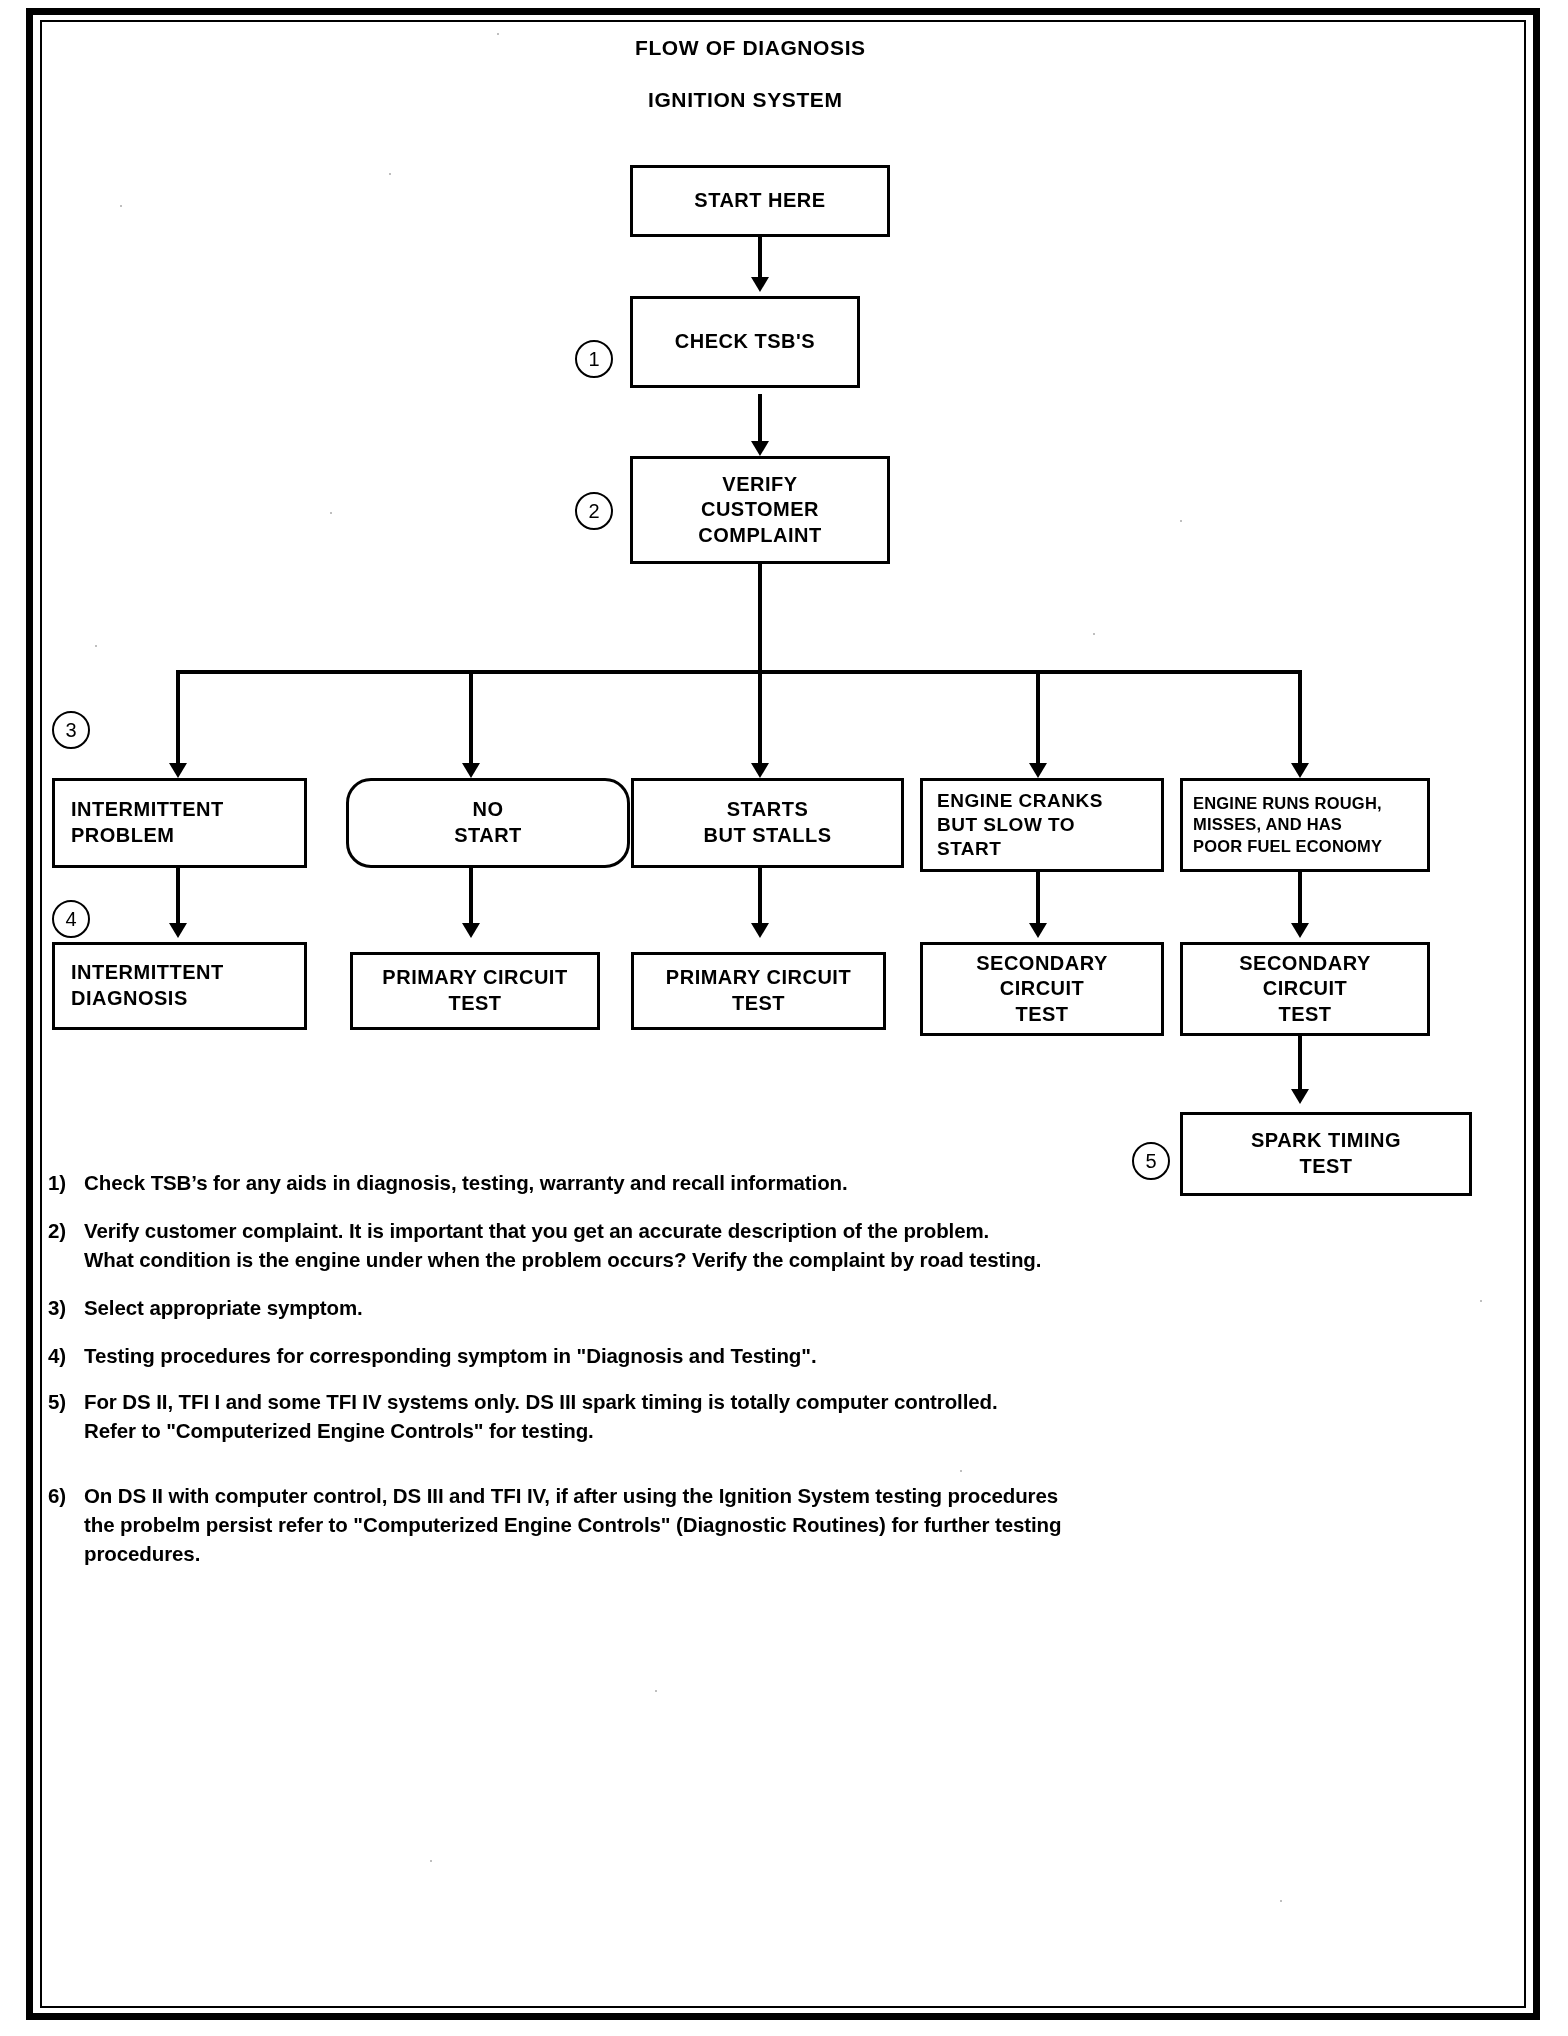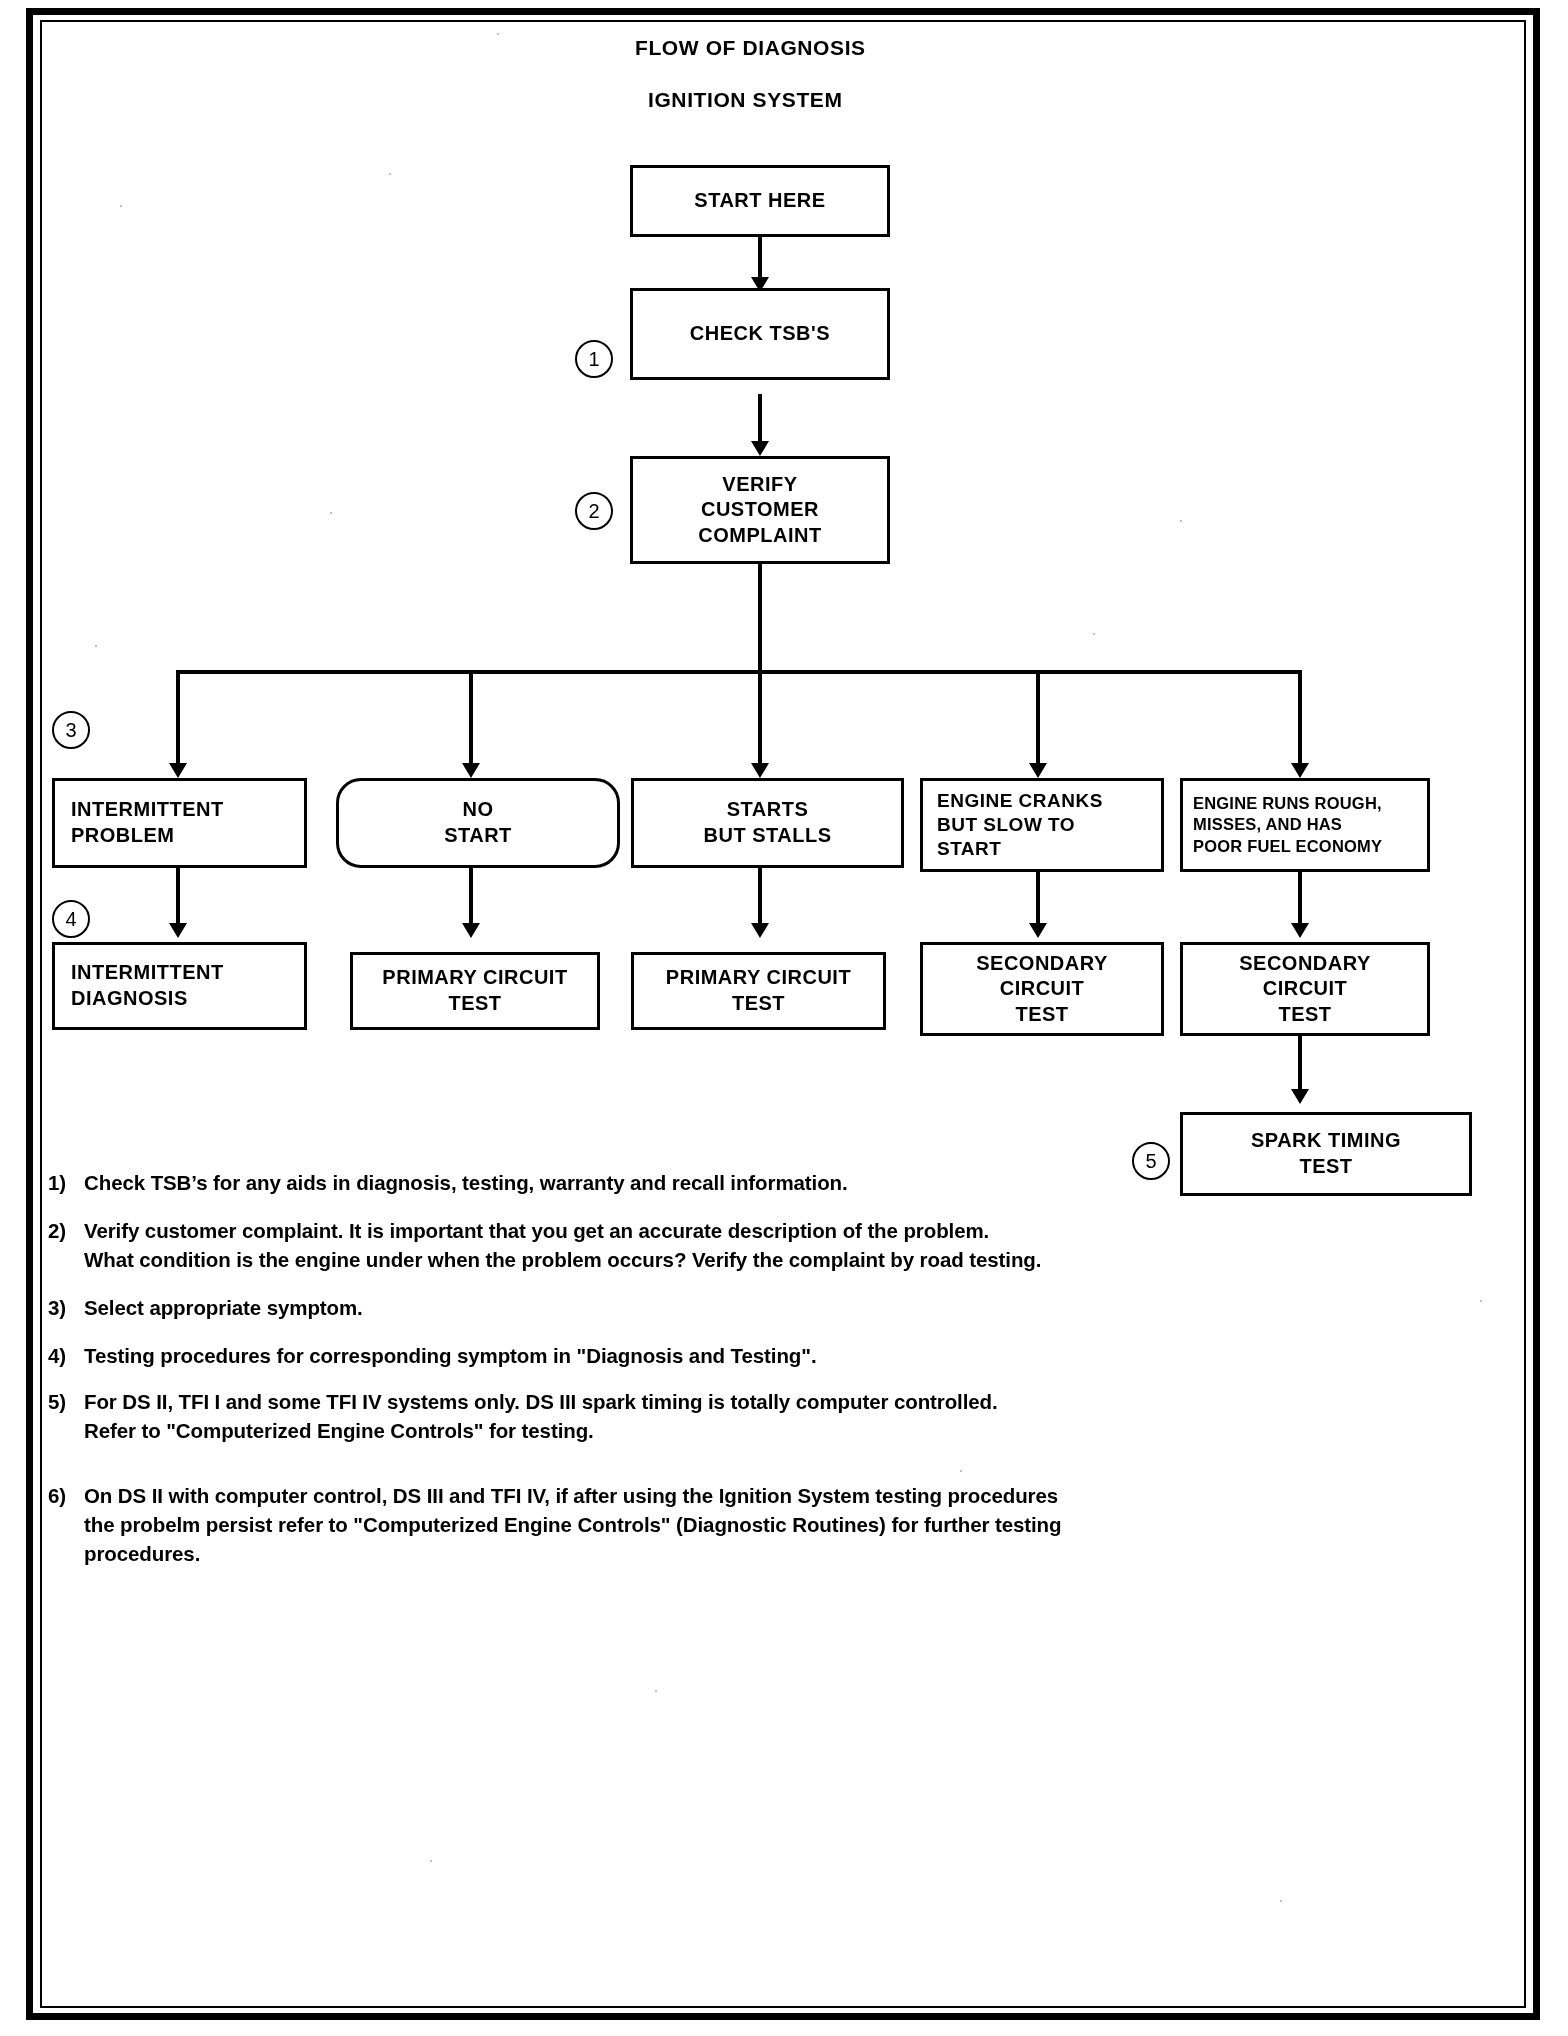--- a/index.html
+++ b/index.html
@@ -156,21 +156,21 @@
     <div class="node f20" style="left:630px; top:165px; width:260px; height:72px;">
       <span class="lbl">START HERE</span>
     </div>
 
     <div class="vline" style="left:758px; top:237px; height:47px;"></div>
     <div class="arrowhead" style="left:751px; top:277px;"></div>
 
     <div class="circle-num" style="left:575px; top:340px;">
       <span>1</span>
     </div>
-    <div class="node f20" style="left:630px; top:288px; width:260px; height:92px;">
+    <div class="node f20" style="left:630px; top:296px; width:230px; height:92px;">
       <span class="lbl">CHECK TSB'S</span>
     </div>
 
     <div class="vline" style="left:758px; top:394px; height:54px;"></div>
     <div class="arrowhead" style="left:751px; top:441px;"></div>
 
     <div class="circle-num" style="left:575px; top:492px;">
       <span>2</span>
     </div>
     <div class="node f20" style="left:630px; top:456px; width:260px; height:108px;">
@@ -199,21 +199,21 @@
 
     <div class="circle-num" style="left:52px; top:711px;">
       <span>3</span>
     </div>
 
     <div class="node f20" style="left:52px; top:778px; width:255px; height:90px;">
       <span class="lbl align-left" style="text-align:left; padding-left:16px; width:100%;">INTERMITTENT
 PROBLEM</span>
     </div>
 
-    <div class="node f20" style="left:336px; top:778px; width:284px; height:90px;border-radius:25px;">
+    <div class="node f20" style="left:346px; top:778px; width:284px; height:90px;border-radius:25px;">
       <span class="lbl">NO
 START</span>
     </div>
 
     <div class="node f20" style="left:631px; top:778px; width:273px; height:90px;">
       <span class="lbl">STARTS
 BUT  STALLS</span>
     </div>
 
     <div class="node f19" style="left:920px; top:778px; width:244px; height:94px;">

